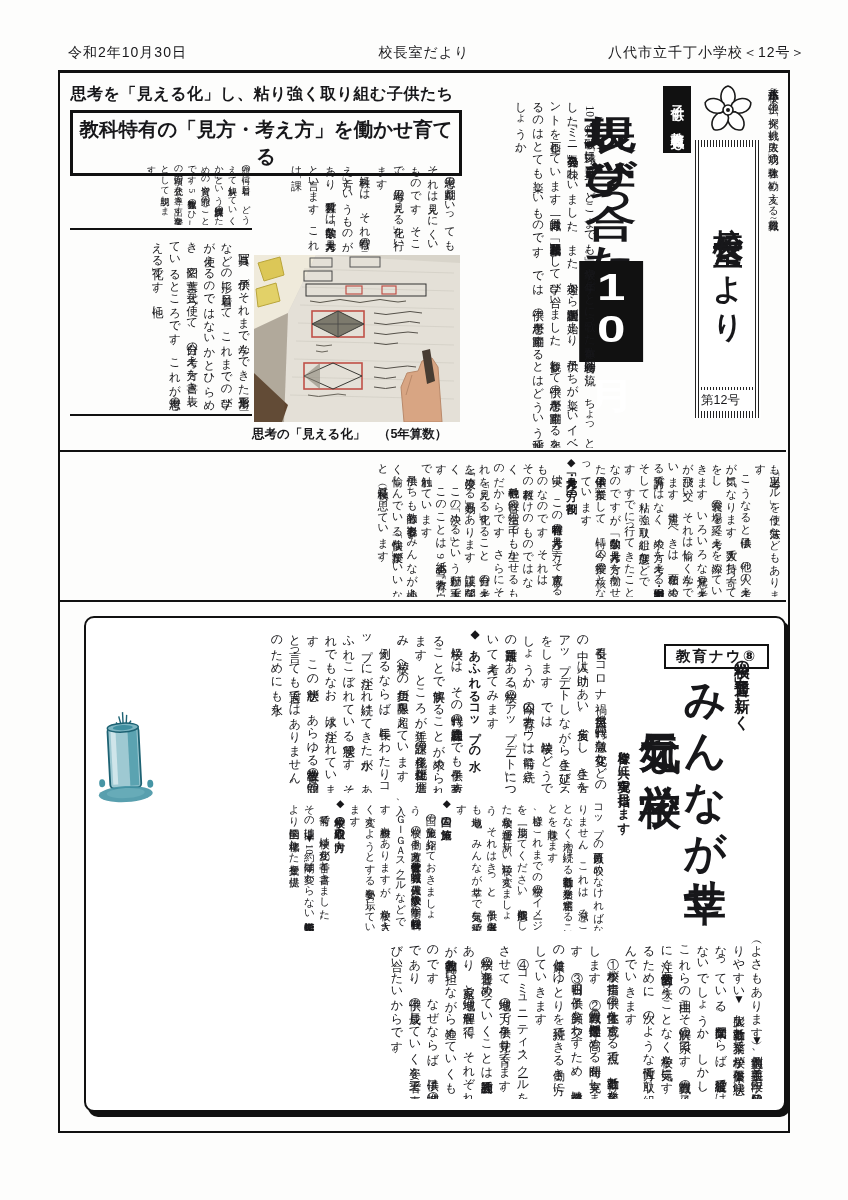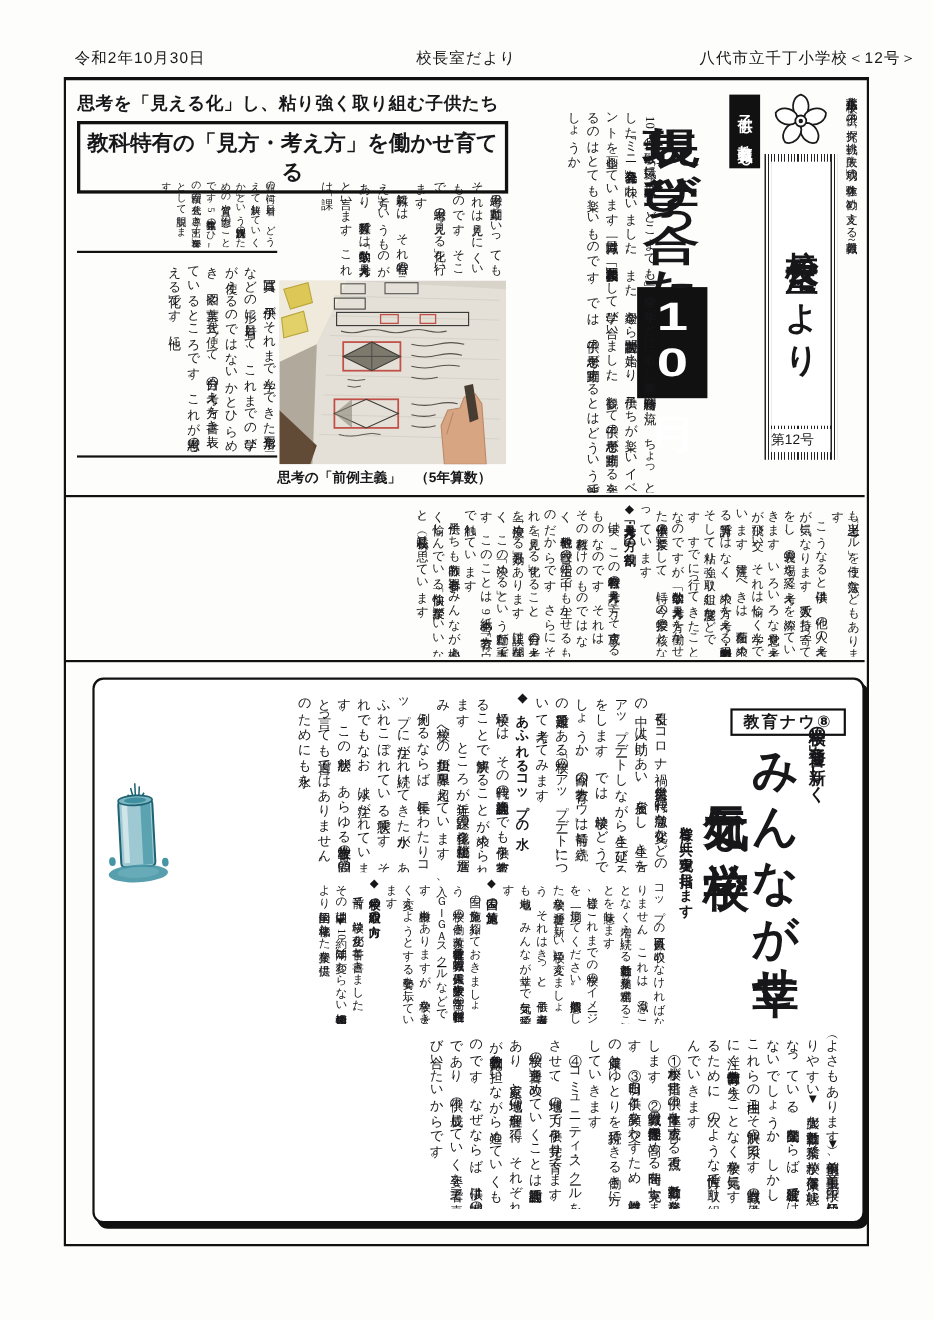--- a/index.html
+++ b/index.html
@@ -57,21 +57,21 @@
   #edu-band3{left:94px;top:937px;width:672px;height:162px;font-size:12px;line-height:1.5;}
   #cup{left:96px;top:710px;}
 </style>
 </head>
 <body>
 
 <div id="page">
 
   <div class="abs hdr g" style="left:68px;top:44px;">令和2年10月30日</div>
   <div class="abs hdr g" style="left:0;top:44px;width:848px;text-align:center;">校長室だより</div>
-  <div class="abs hdr g" style="left:636px;top:44px;">八代市立千丁小学校＜12号＞</div>
+  <div class="abs hdr g" style="left:608px;top:44px;">八代市立千丁小学校＜12号＞</div>
 
   <div class="abs" id="frame"></div>
 
   <div class="abs g" id="lead2">教科特有の「見方・考え方」を働かせ育てる</div>
   <div class="abs g" id="lead1">思考を「見える化」し、粘り強く取り組む子供たち</div>
 
   <div class="abs v g" id="hl-label">子供も 教職員も</div>
   <div class="abs v g" id="bigheadline">
     <span>表現し学び合った</span><span class="mon">10月</span>
   </div>
@@ -144,21 +144,21 @@
       </g>
 
       <polygon points="150,167 147,132 153,118 164,116 168,106 178,103 184,112 188,167" fill="#d8a583" stroke="#b9896a" stroke-width="1"></polygon>
       <polygon points="168,96 176,94 181,126 173,129" fill="#473c32"></polygon>
       <line x1="152" y1="140" x2="158" y2="120" stroke="#b9896a" stroke-width="1"></line>
 
       <polygon points="0,118 34,150 28,167 0,167" fill="#5f442e"></polygon>
       <polygon points="0,74 34,58 30,167 0,167" fill="#6b5a44" opacity="0.35"></polygon>
     </svg>
   </div>
-  <div class="abs g" id="caption">思考の「前例主義」　（5年算数）</div>
+  <div class="abs g" id="caption">思考の「見える化」　（5年算数）</div>
 
   <div class="abs" id="emblem">
     <svg width="52" height="54" viewBox="0 0 52 54">
       <g stroke="#1a1a1a" stroke-width="1.6" fill="#fff">
         <g transform="translate(26,28)">
           <path d="M0 -24 C7 -22 9 -13 5 -6 L0 -2 L-5 -6 C-9 -13 -7 -22 0 -24 Z" transform="rotate(0)"></path>
           <path d="M0 -24 C7 -22 9 -13 5 -6 L0 -2 L-5 -6 C-9 -13 -7 -22 0 -24 Z" transform="rotate(72)"></path>
           <path d="M0 -24 C7 -22 9 -13 5 -6 L0 -2 L-5 -6 C-9 -13 -7 -22 0 -24 Z" transform="rotate(144)"></path>
           <path d="M0 -24 C7 -22 9 -13 5 -6 L0 -2 L-5 -6 C-9 -13 -7 -22 0 -24 Z" transform="rotate(216)"></path>
           <path d="M0 -24 C7 -22 9 -13 5 -6 L0 -2 L-5 -6 C-9 -13 -7 -22 0 -24 Z" transform="rotate(288)"></path>

